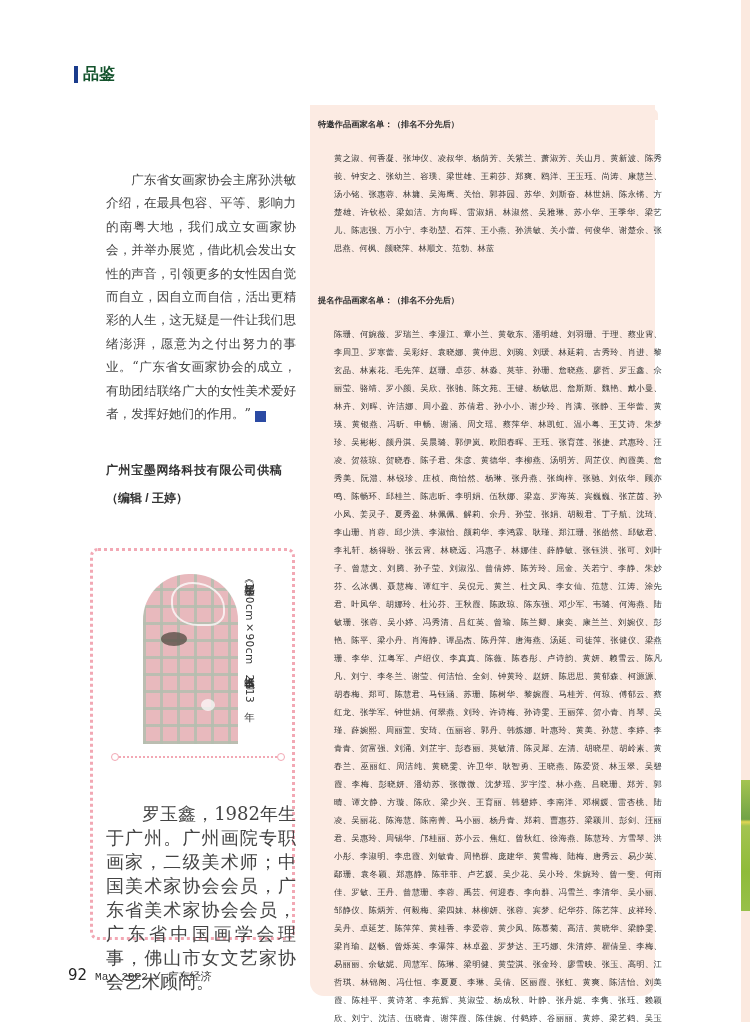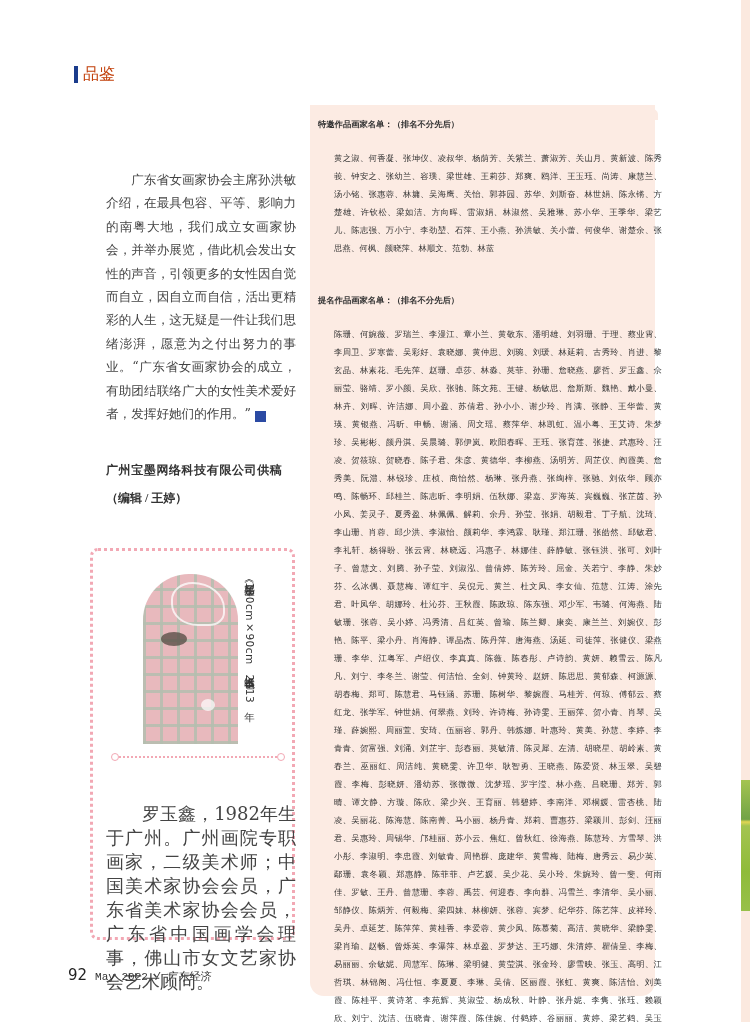--- a/index.html
+++ b/index.html
@@ -1,27 +1,27 @@
 <!DOCTYPE html>
 <html><head>
 <meta charset="utf-8">
 <style>
   html, body { margin: 0; padding: 0; }
   body { width: 750px; height: 1022px; background: #ffffff; position: relative; overflow: hidden; font-family: "DejaVu Serif", serif; color: #333; }
   .header { position: absolute; left: 68px; top: 64px; display: flex; align-items: center; }
   .header .en { font-family: "Liberation Sans", sans-serif; font-size: 19px; color: #666a78; letter-spacing: 0.2px; }
   .header .bar { width: 4px; height: 17px; background: #1a3c8c; margin: 0 5px 0 6px; }
-  .header .zh { font-family: "DejaVu Sans", sans-serif; font-size: 16px; color: #c2410c; }
+  .header .zh { font-family: "DejaVu Sans", sans-serif; font-size: 16px; color: #14532d; font-weight: bold; }
 
   .left-col { position: absolute; left: 106px; width: 190px; }
   .intro { top: 168px; font-size: 12.6px; line-height: 23.4px; color: #444; text-align: justify; }
   .intro p { margin: 0; text-indent: 2em; }
   .g-badge { display: inline-block; width: 11px; height: 11px; background: #2b4aa3; color: #fff; font-family: "Liberation Sans", sans-serif; font-size: 9px; line-height: 11px; text-align: center; font-weight: bold; vertical-align: -1px; margin-left: 4px; }
 
-  .credit { top: 462px; font-family: Liberation Serif, serif; font-size: 12px; color: #333; font-weight: bold; }
+  .credit { top: 462px; font-family: Liberation Sans, sans-serif; font-size: 12px; color: #333; font-weight: bold; }
   .credit .line1 { letter-spacing: 0.6px; }
   .credit .line2 { text-align: left; margin-top: 11px; padding-right: 4px; }
 
   .art-frame { position: absolute; left: 90px; top: 548px; width: 205px; height: 392px; border: 3px dotted #f2a8b4; border-radius: 8px; box-sizing: border-box; }
   .painting { position: absolute; left: 50px; top: 23px; width: 95px; height: 170px; border-radius: 46px 46px 0 0; background:
       repeating-linear-gradient(0deg, rgba(180,190,175,0.85) 0 3px, transparent 3px 17px),
       repeating-linear-gradient(90deg, rgba(180,190,175,0.85) 0 3px, transparent 3px 17px),
       #e8b9bd; overflow: hidden; }
   .painting .blob { position: absolute; left: 18px; top: 58px; width: 26px; height: 14px; background: #5a5048; border-radius: 50%; opacity: 0.8; }
   .painting .scrib { position: absolute; left: 28px; top: 8px; width: 50px; height: 40px; border: 2px solid rgba(255,255,255,0.75); border-radius: 40% 60% 30% 50%; }

